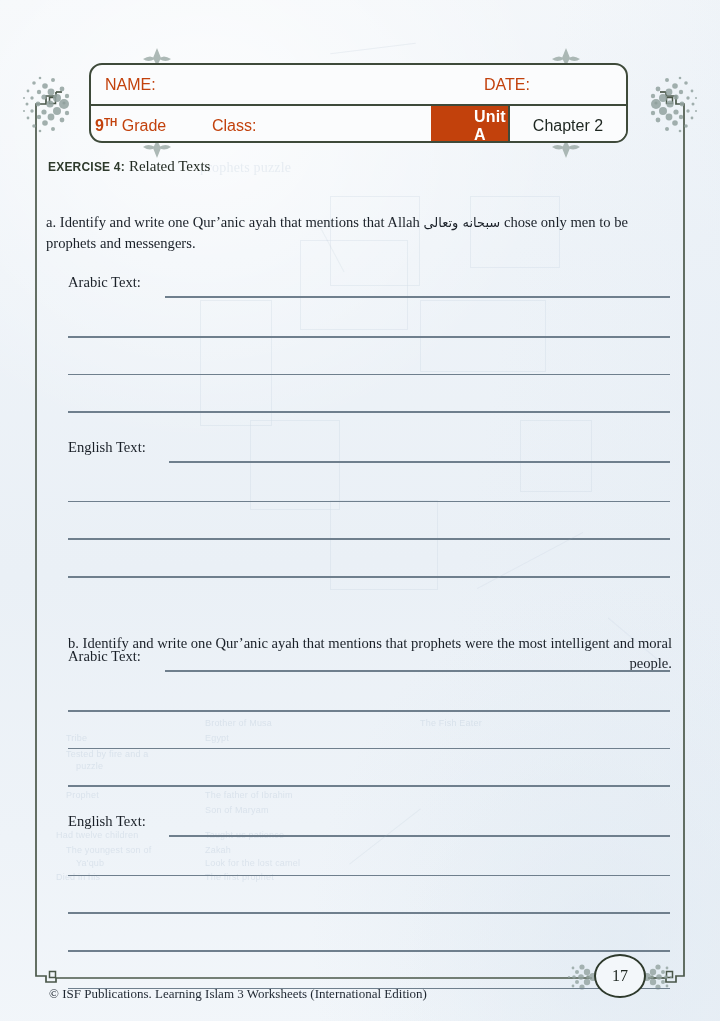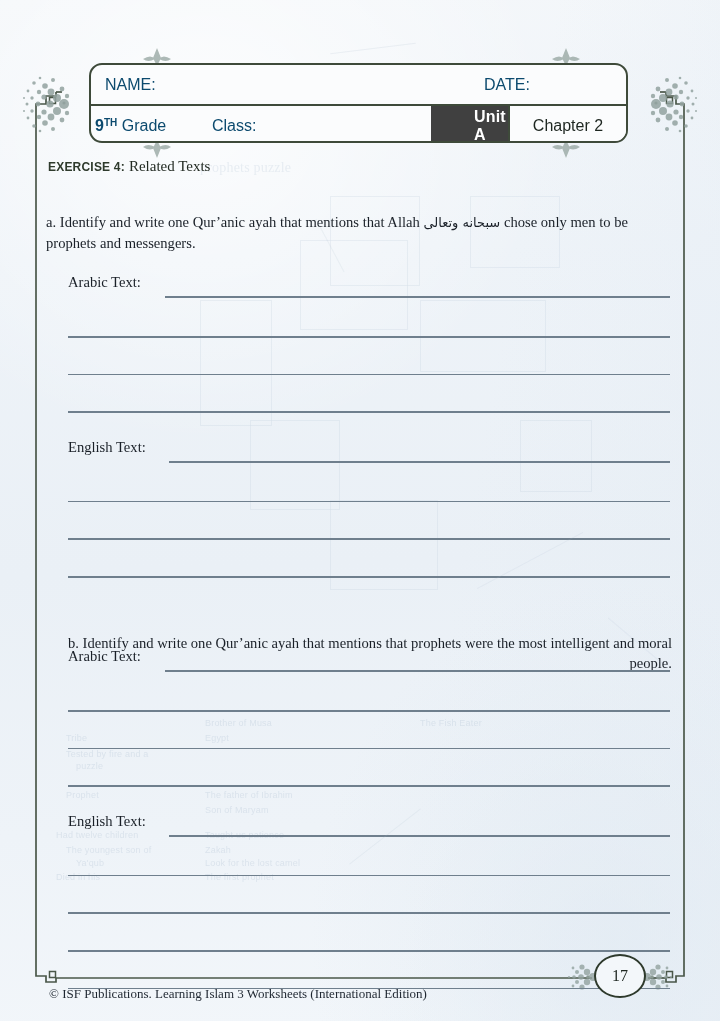--- a/index.html
+++ b/index.html
@@ -77,39 +77,39 @@
     position: absolute; left: 0; right: 0; top: 39px; height: 2px;
     background: #3e4a3a;
   }
   #hdr-row-bottom { top: 41px; height: 39px; }
 
   .hdr-label {
     position: absolute;
     top: 50%;
     transform: translateY(-50%);
     font-size: 16px;
-    color: #0c4a6e;
+    color: #c2410c;
     white-space: nowrap;
   }
   #name-label { left: 14px; }
   #date-label { left: 393px; }
   #grade-label { left: 4px; font-size: 16px; }
   #grade-label .ord { font-weight: bold; }
   #grade-label .sup {
     font-weight: bold;
     font-size: 10px;
     vertical-align: 5px;
   }
   #class-label { left: 121px; }
 
   #unit-badge {
     position: absolute;
     right: 118px; top: 41px;
     width: 77px; height: 39px;
-    background: #404040;
+    background: #c2410c;
     color: #ffffff;
     font-weight: bold;
     font-size: 16px;
     display: flex; align-items: center; justify-content: center;
     letter-spacing: .2px;
     padding-left: 43px;
   }
   #chapter-badge {
     position: absolute;
     right: 0; top: 41px;

